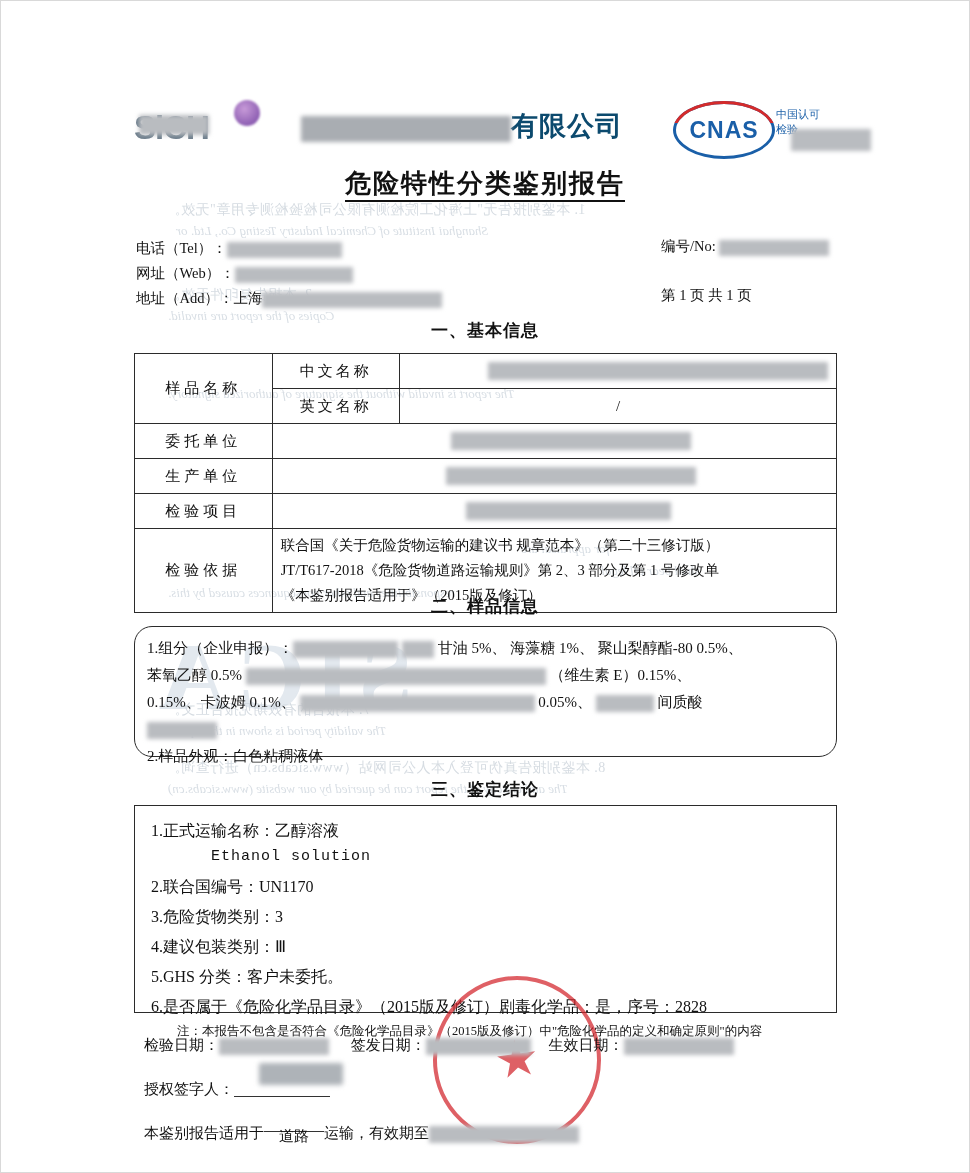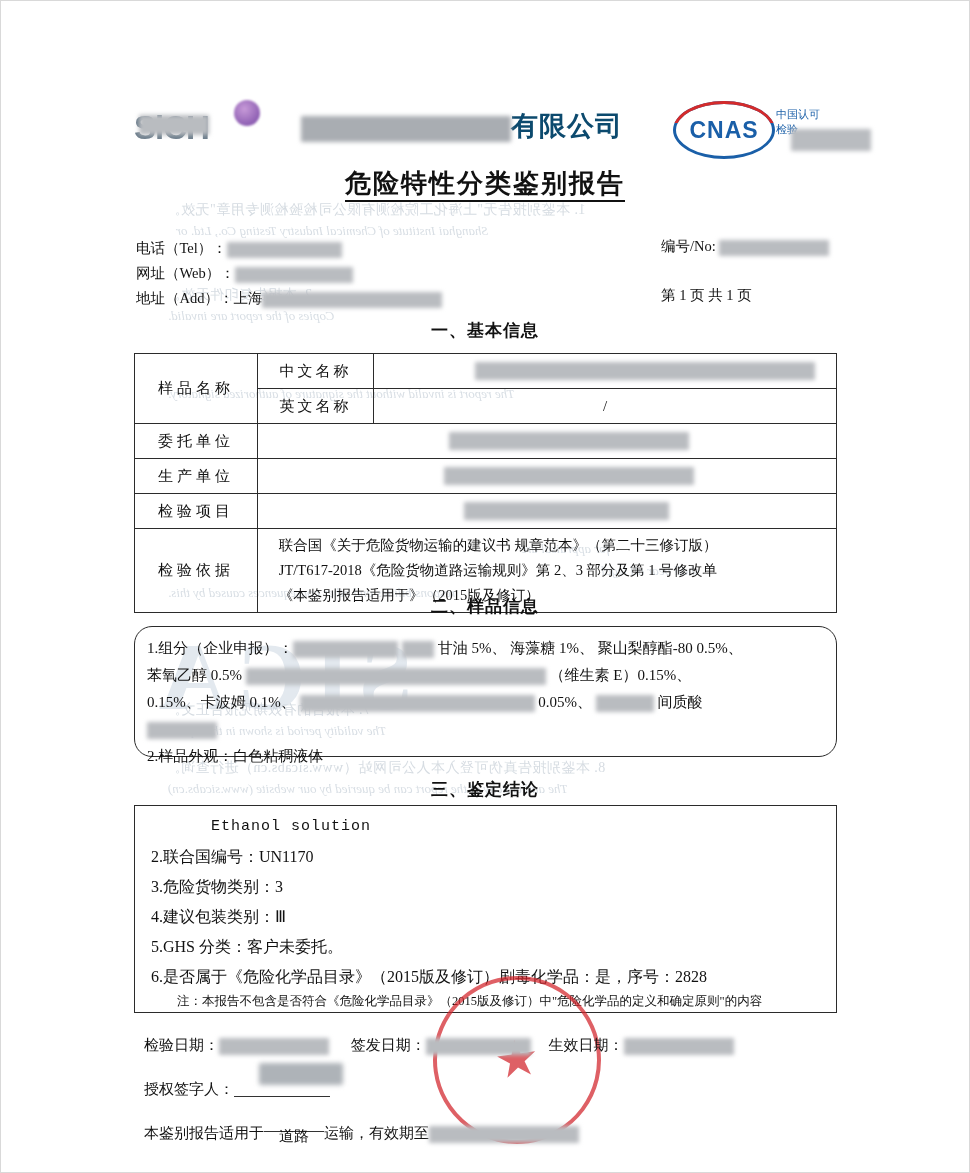--- a/index.html
+++ b/index.html
@@ -186,21 +186,21 @@
   table.basic {
     position: absolute;
     left: 133px;
     top: 352px;
     width: 703px;
     border-collapse: collapse;
     font-size: 15px;
   }
   table.basic td {
     border: 1px solid #2b2b2b;
-    padding: 4px 21px;
+    padding: 4px 8px;
     height: 26px;
     vertical-align: middle;
   }
   td.lbl {
     width: 148px;
     text-align: center;
     letter-spacing: 4px;
   }
   td.sublbl {
     width: 135px;
@@ -428,20 +428,23 @@
       <span class="redact" style="width:70px;height:17px;"></span>
     </div>
     <div>
       <span>2.样品外观：</span><span>白色粘稠液体</span>
     </div>
   </div>
 
   <div class="section-h" id="sec3">三、鉴定结论</div>
 
   <div class="box" id="conclusion-box">
+    <div>
+      <span>1.</span><span>正式运输名称：</span><span>乙醇溶液</span>
+    </div>
     <div class="mono" style="padding-left:60px;margin-top:-4px;">Ethanol solution</div>
     <div>
       <span>2.</span><span>联合国编号：</span><span>UN1170</span>
     </div>
     <div>
       <span>3.</span><span>危险货物类别：</span><span>3</span>
     </div>
     <div>
       <span>4.</span><span>建议包装类别：</span><span>Ⅲ</span>
     </div>

